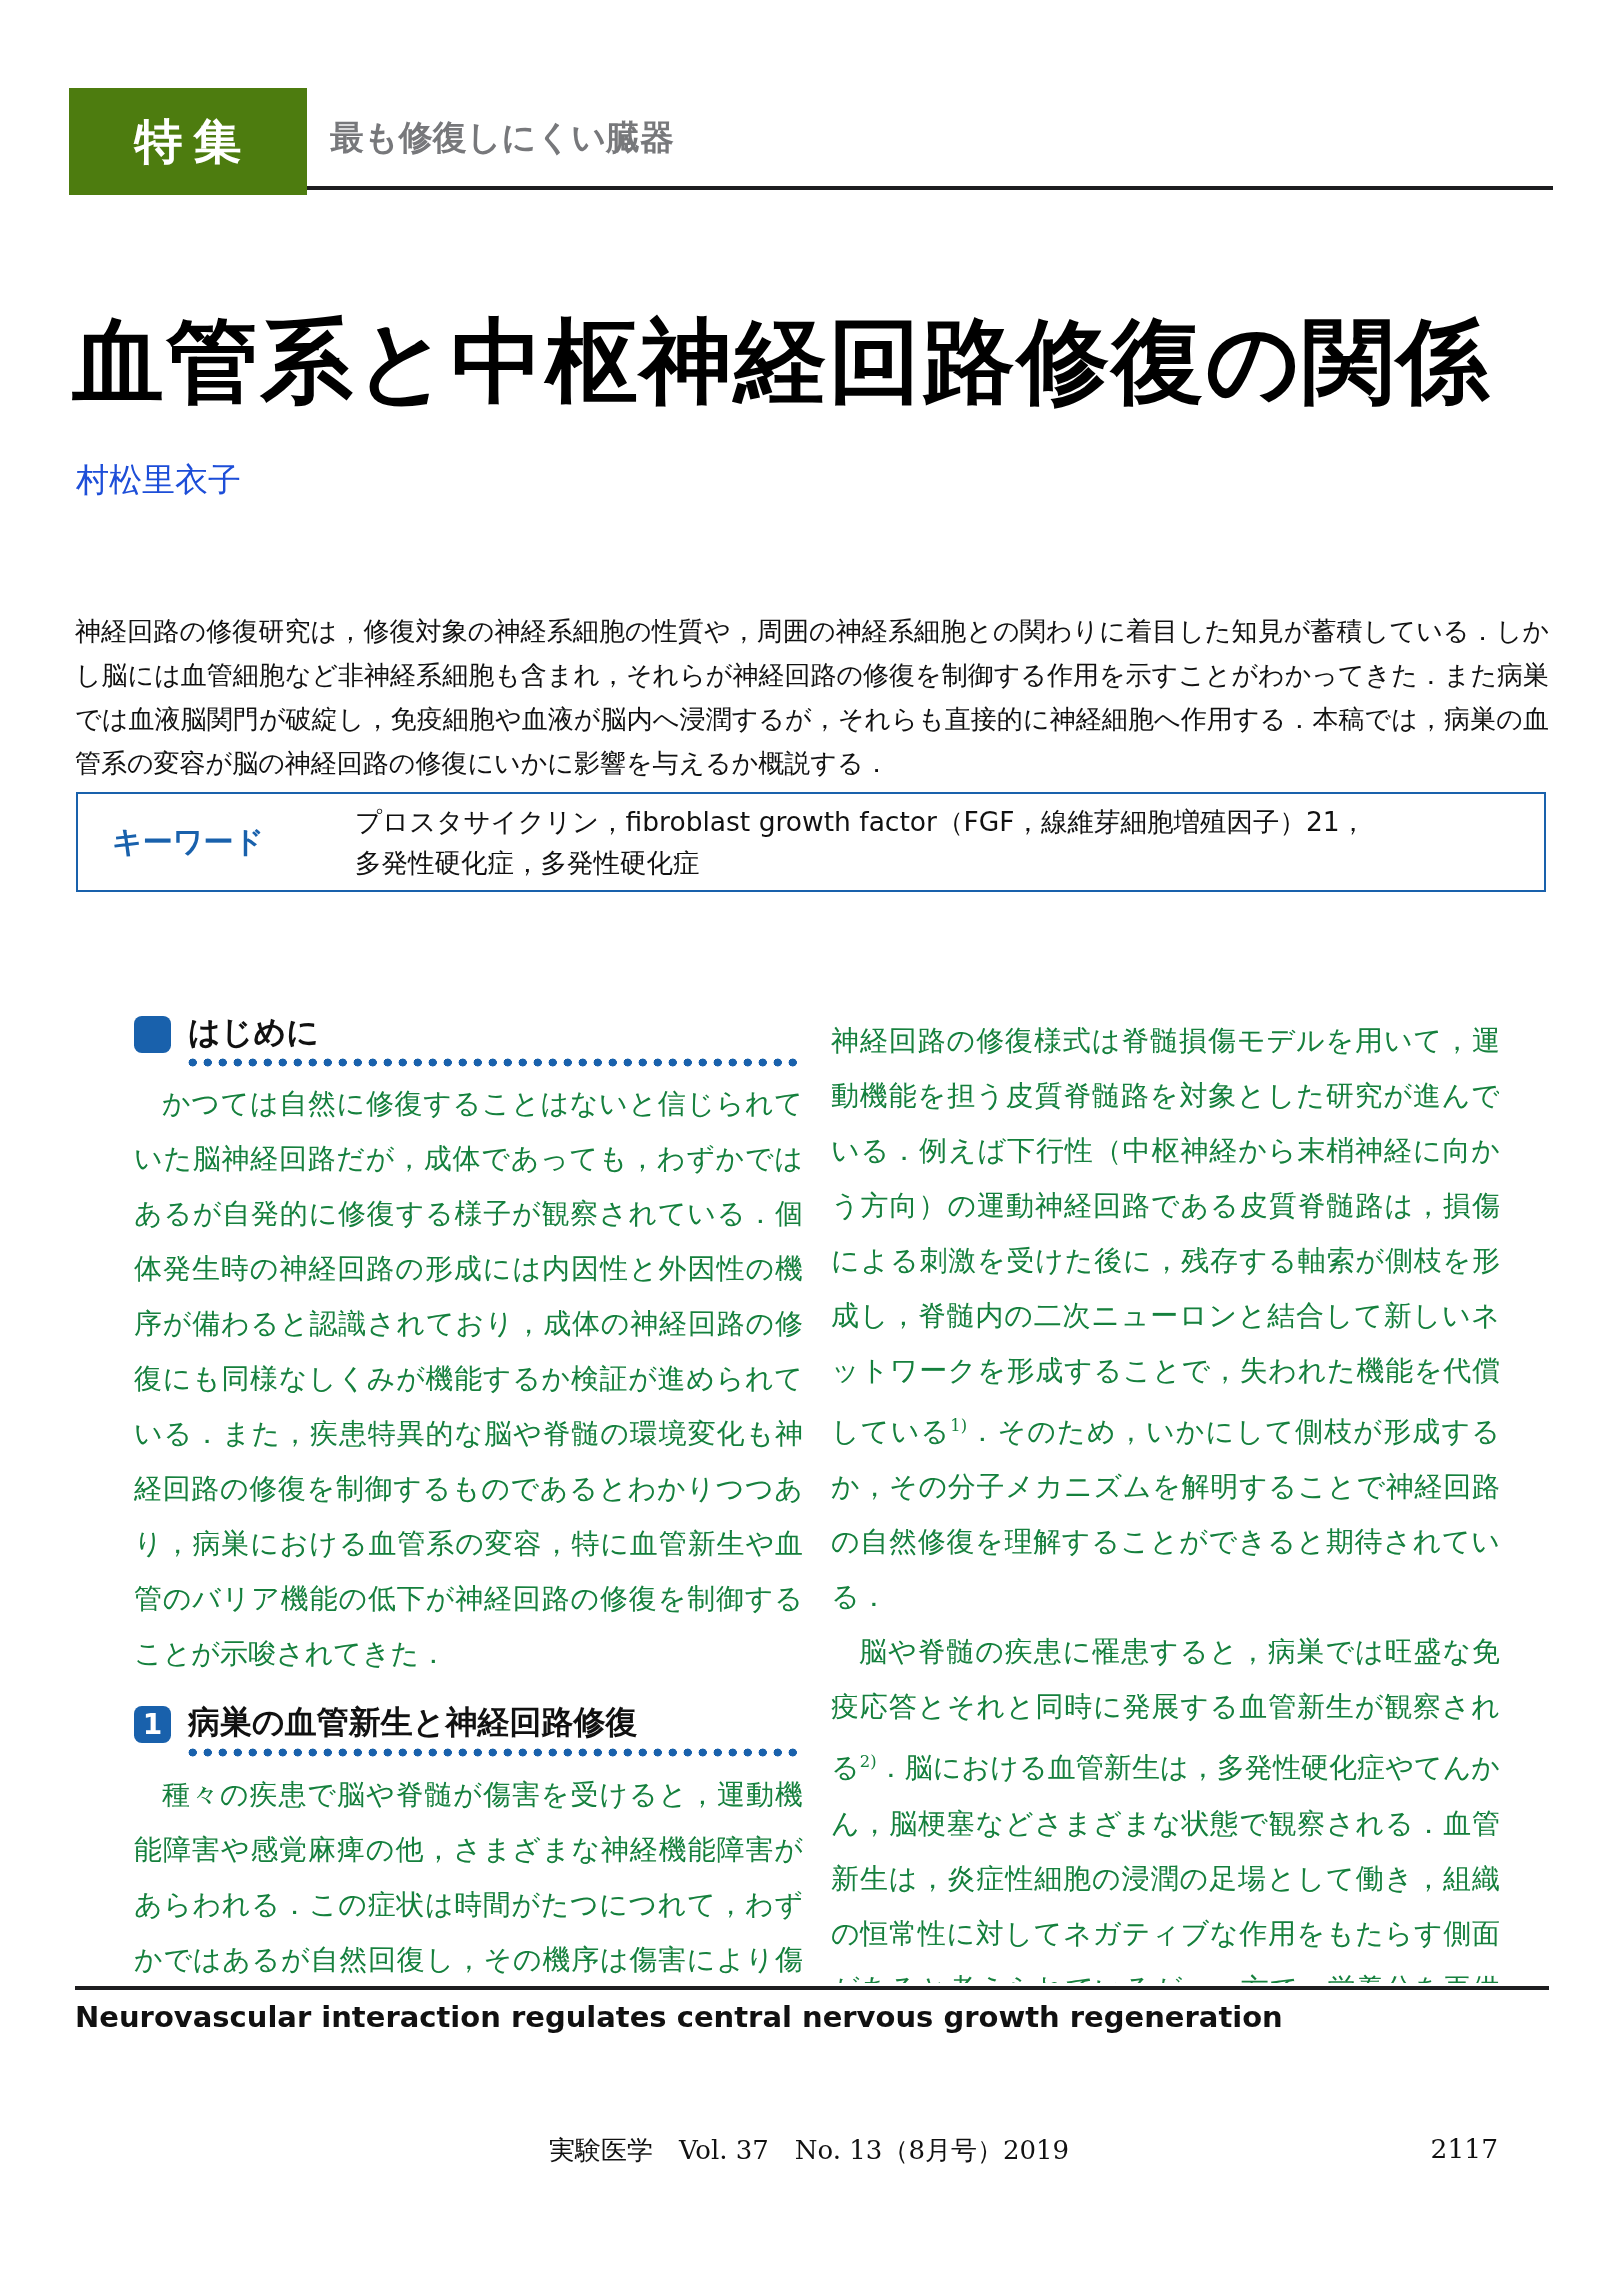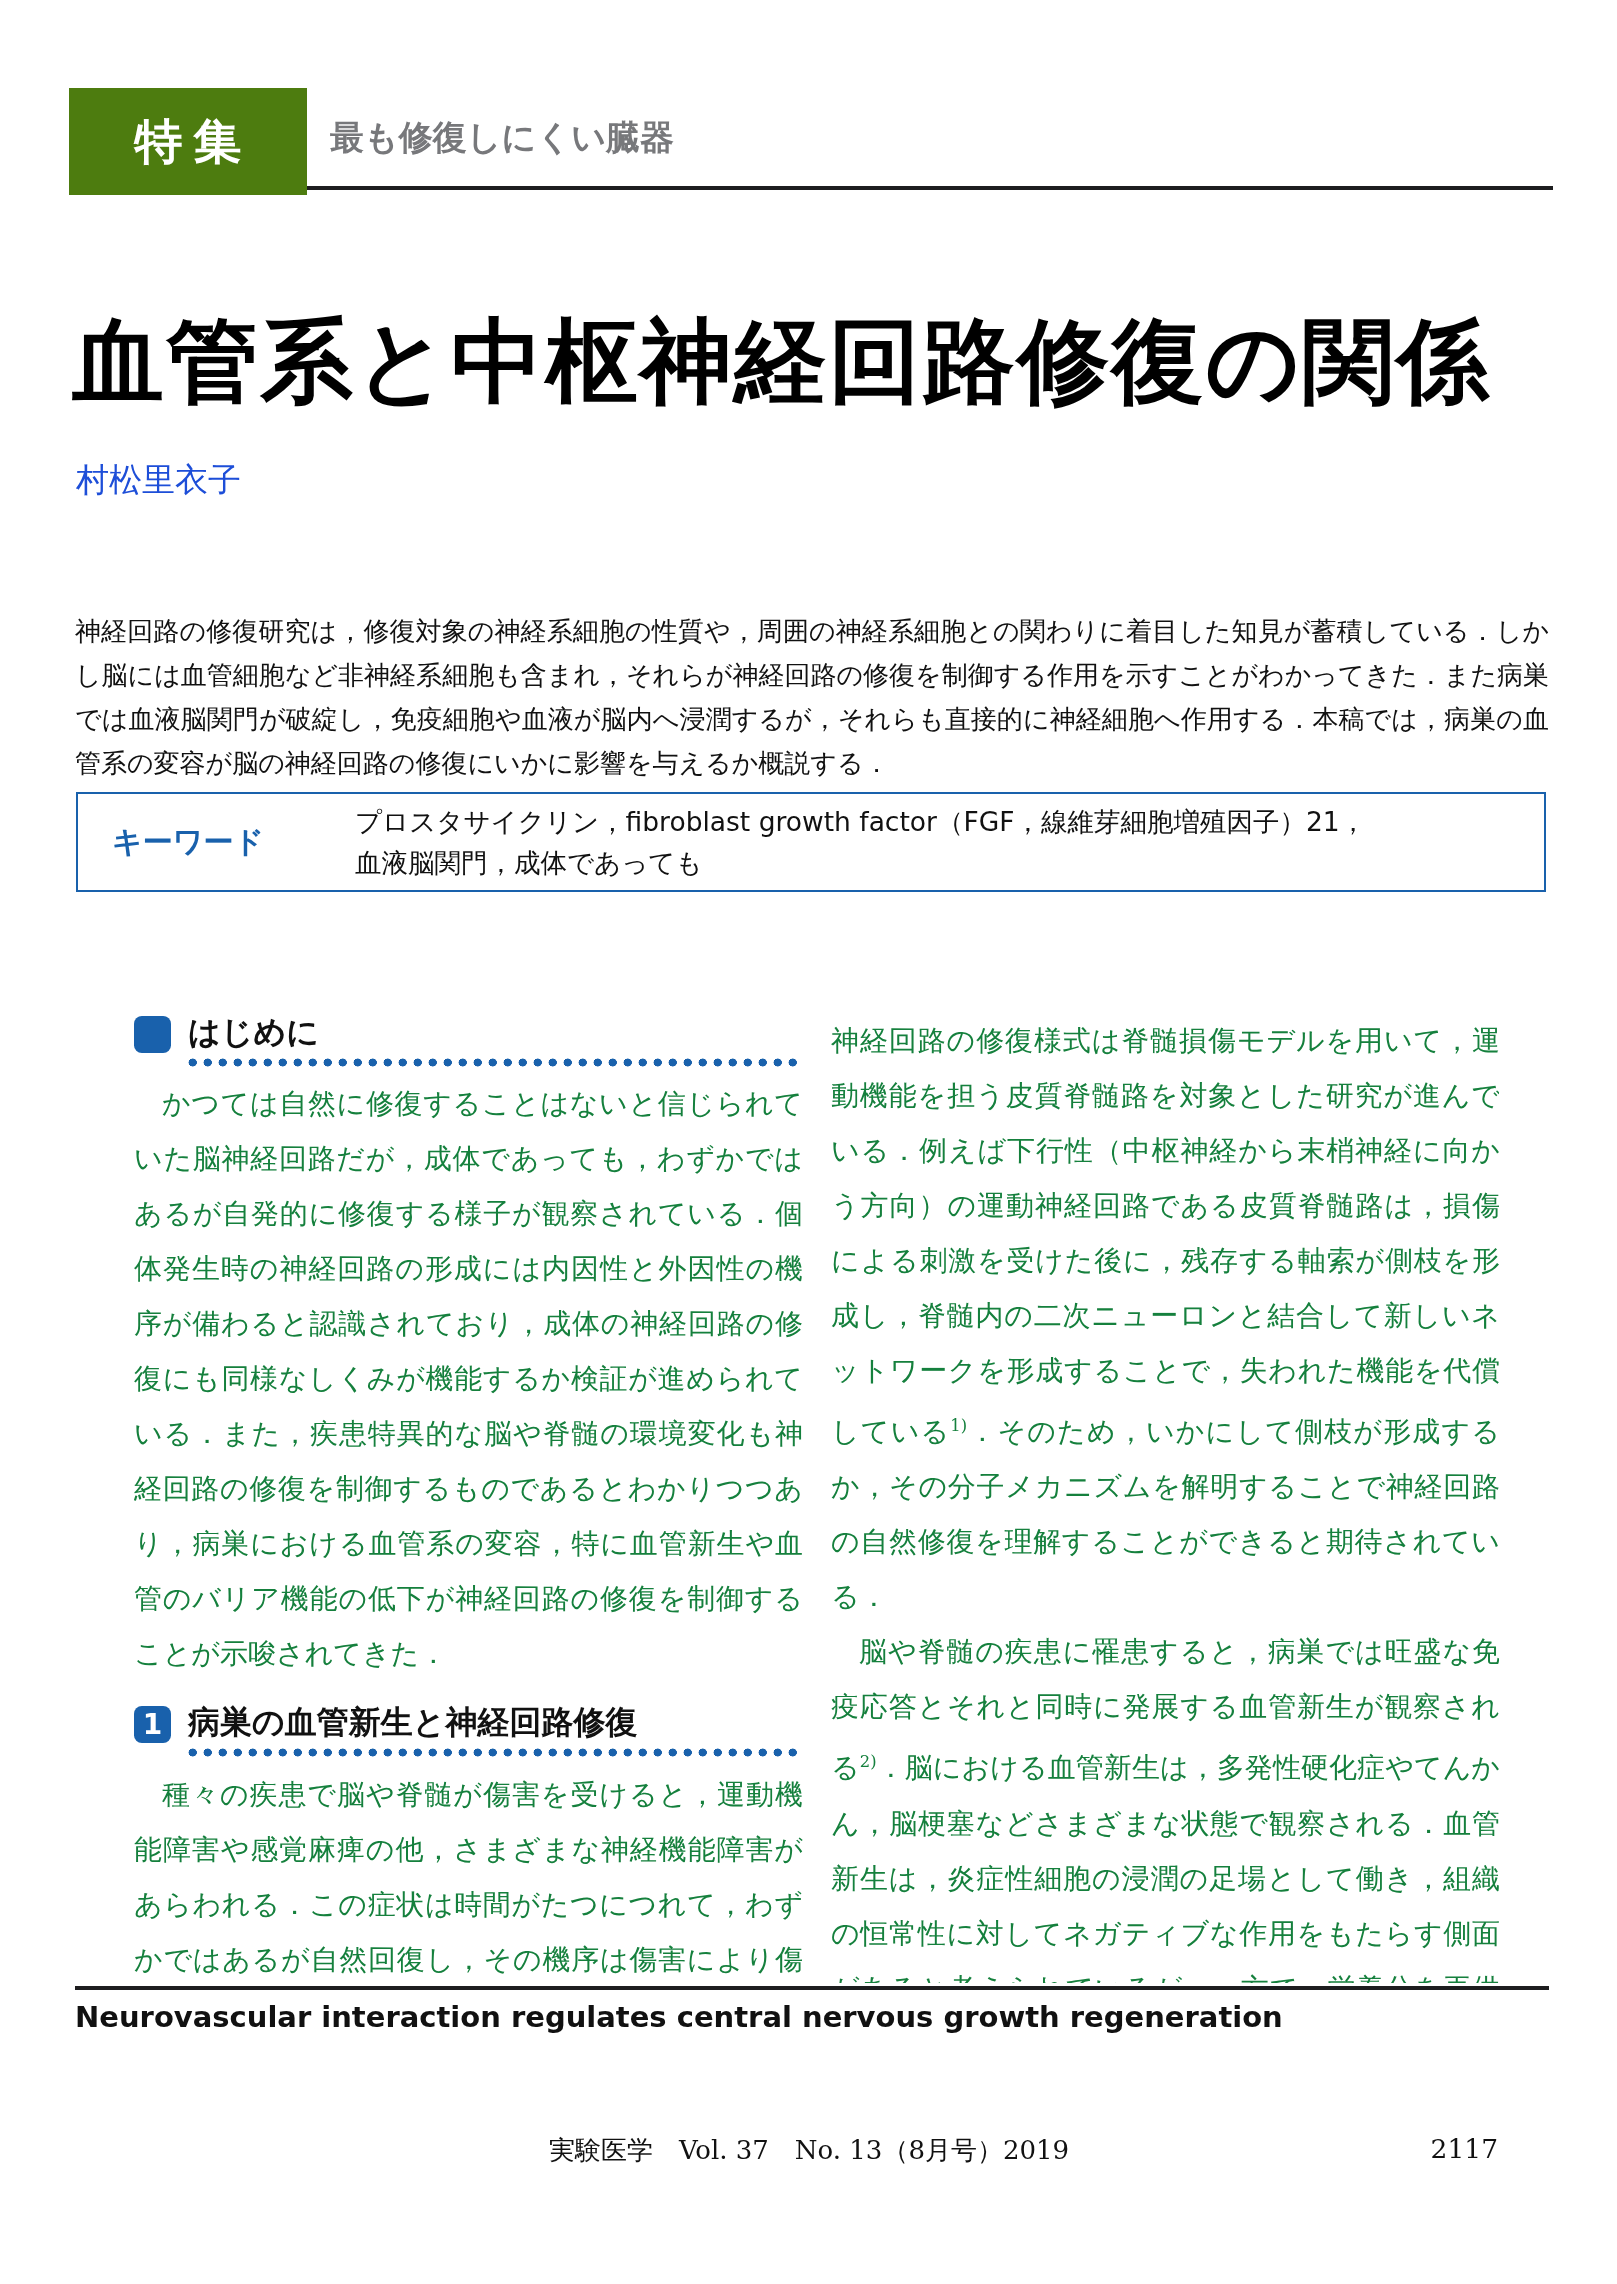--- a/index.html
+++ b/index.html
@@ -129,21 +129,21 @@
 
 <h1 class="page-title" style="margin:0;">血管系と中枢神経回路修復の関係</h1>
 <div class="author-name">村松里衣子</div>
 
 <div class="abstract-text">神経回路の修復研究は，修復対象の神経系細胞の性質や，周囲の神経系細胞との関わりに着目した知見が蓄積している．しかし脳には血管細胞など非神経系細胞も含まれ，それらが神経回路の修復を制御する作用を示すことがわかってきた．また病巣では血液脳関門が破綻し，免疫細胞や血液が脳内へ浸潤するが，それらも直接的に神経細胞へ作用する．本稿では，病巣の血管系の変容が脳の神経回路の修復にいかに影響を与えるか概説する．</div>
 
 <div class="keywords-box">
   <div class="keywords-label">キーワード</div>
   <div class="keywords-text">
     <div>プロスタサイクリン，fibroblast growth factor（FGF，線維芽細胞増殖因子）21，</div>
-    <div>血液脳関門，成体であっても</div>
+    <div>多発性硬化症，多発性硬化症</div>
   </div>
 </div>
 
 <div class="columns">
 
   <div class="col">
     <div class="section-block">
       <div class="section-head">
         <div class="sec-icon"></div>
         <div class="sec-body">

